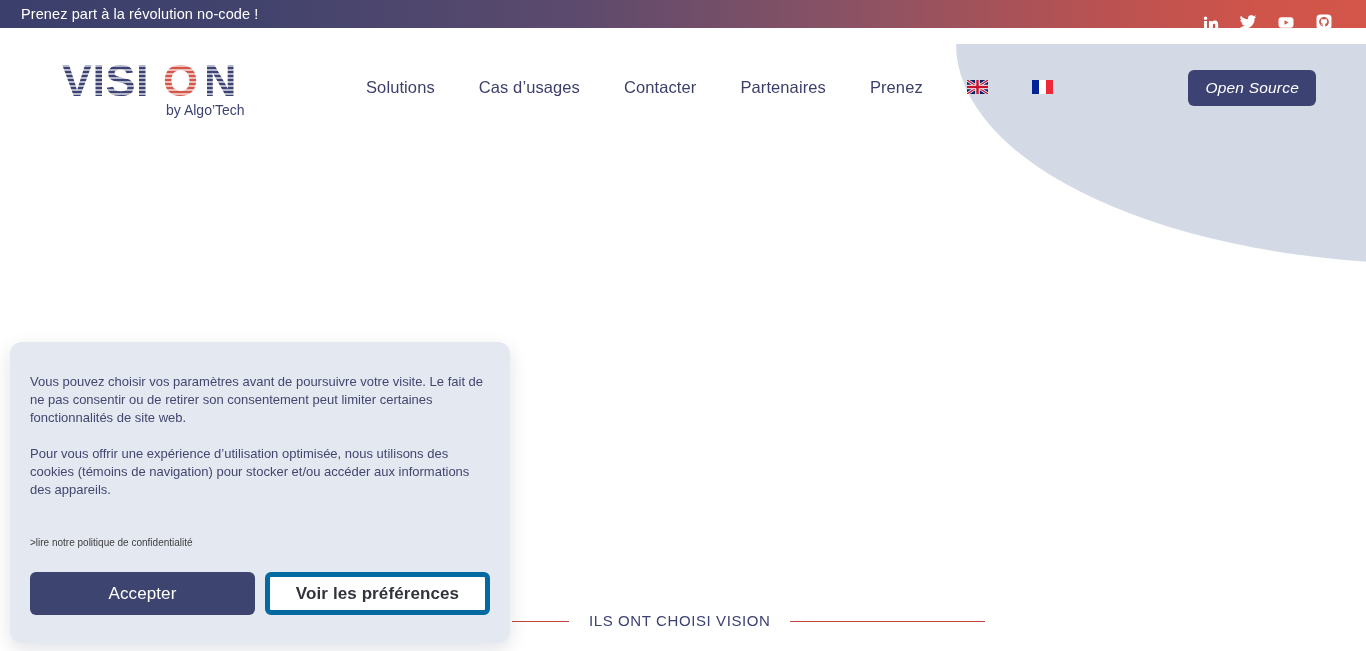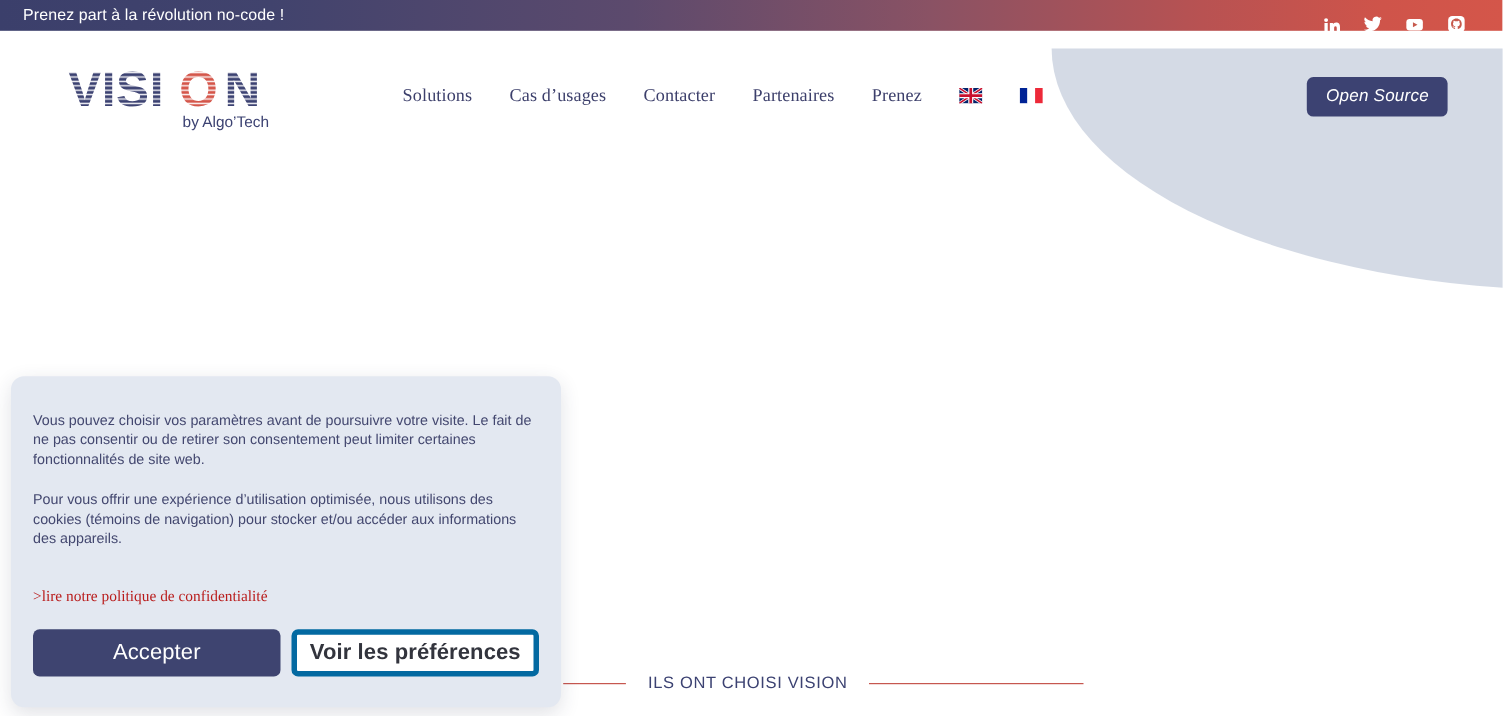--- a/index.html
+++ b/index.html
@@ -115,22 +115,21 @@
   }
 
   .logo svg { display: block; }
 
   .nav {
     position: absolute;
     left: 366px;
     top: 30px;
     display: flex;
     align-items: center;
-    gap: 34px;
-    font-family: Liberation Serif, serif;
+    gap: 44px;
   }
 
   .nav-item {
     font-size: 16.5px;
     color: #3c3f6b;
     text-decoration: none;
     letter-spacing: 0.1px;
     white-space: nowrap;
     line-height: 26px;
   }
@@ -216,42 +215,41 @@
   .cookie-p {
     font-size: 13px;
     line-height: 18px;
     color: #43476f;
     margin-bottom: 18px;
     max-width: 462px;
   }
 
   .cookie-link {
     display: inline-block;
-    font-size: 14px;
-    color: #b91c1c;
+    font-size: 10px;
+    color: #404040;
     text-decoration: none;
     line-height: 18px;
     margin-top: 17px;
-    font-family: Liberation Serif, serif;
   }
 
   .cookie-actions {
     position: absolute;
     left: 30px;
     top: 572px;
     display: flex;
     gap: 10px;
     z-index: 61;
   }
 
   .btn {
     height: 43px;
     border-radius: 6px;
     font-family: "Liberation Sans", sans-serif;
-    font-size: 20px;
+    font-size: 17px;
     cursor: pointer;
     display: flex;
     align-items: center;
     justify-content: center;
     letter-spacing: 0.1px;
   }
 
   .btn-accept {
     width: 225px;
     background: #3e4470;

